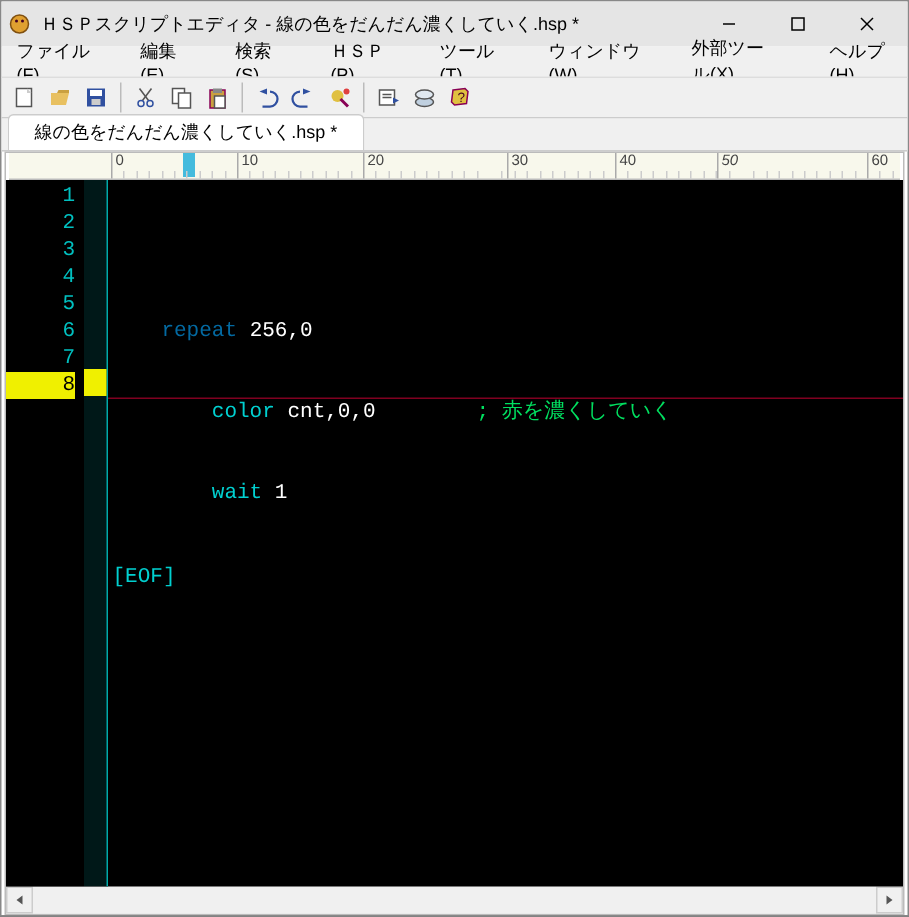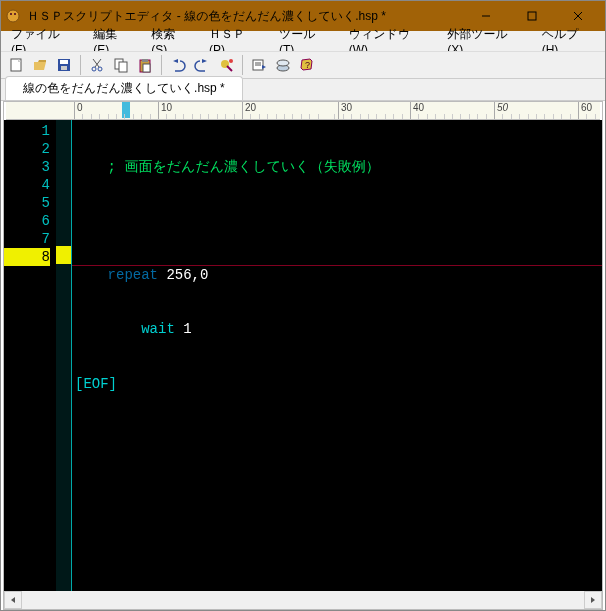--- a/index.html
+++ b/index.html
@@ -1,22 +1,22 @@
 <!DOCTYPE html>
 <html><head>
 <meta charset="utf-8">
 <style>
 * { box-sizing: border-box; margin: 0; padding: 0; }
 body { font-family: "MS Gothic", "Meiryo", sans-serif; font-size: 12px; background: #fff; overflow: hidden; }
 .window { width: 606px; height: 611px; border: 1px solid #888; display: flex; flex-direction: column; }
-.titlebar { height: 30px; background: #a16207; display: flex; align-items: center; padding: 0 4px; }
+.titlebar { height: 30px; background: #e5e5e5; display: flex; align-items: center; padding: 0 4px; }
 .titlebar .icon { width: 16px; height: 16px; margin-right: 6px; }
 .titlebar .title { flex: 1; font-size: 12px; }
 .titlebar .winbtn { width: 46px; height: 30px; display: flex; align-items: center; justify-content: center; }
-.menubar { height: 20px; background: #f0f0f0; display: flex; align-items: center; padding: 0 4px; gap: 6px; font-size: 12px; }
+.menubar { height: 20px; background: #f0f0f0; display: flex; align-items: center; padding: 0 4px; gap: 20px; font-size: 12px; }
 .menubar .menuitem { padding: 2px 6px; }
 .toolbar { height: 28px; background: #f0f0f0; border-top: 1px solid #ddd; border-bottom: 1px solid #ccc; display: flex; align-items: center; padding: 0 4px; gap: 2px; }
 .toolbar .tbtn { width: 22px; height: 22px; display: flex; align-items: center; justify-content: center; border: 1px solid transparent; }
 .toolbar .sep { width: 1px; height: 20px; background: #bbb; margin: 0 3px; }
 .tabs { height: 22px; background: #f0f0f0; display: flex; align-items: flex-end; padding: 0 4px; border-bottom: 1px solid #ccc; }
 .tab { background: #fff; padding: 3px 17px; font-size: 12px; border: 1px solid #ccc; border-bottom: none; border-radius: 4px 4px 0 0; }
 .ruler { height: 18px; background: #f8f8ec; border-bottom: 1px solid #bbb; position: relative; font-size: 10px; color: #444; overflow: hidden; margin-left: 2px; margin-right: 2px;}
 .ruler .tick { position: absolute; top: 0; height: 18px; border-left: 1px solid #aaa; padding-left: 2px; line-height: 12px; }
 .ruler .minor { position: absolute; top: 12px; height: 6px; border-left: 1px solid #ccc; }
 .ruler .mark { position: absolute; top: 0; width: 8px; height: 16px; background: #4bd; }
@@ -219,21 +219,21 @@
         <div class="tick" style="left: 404px;">40</div>
         <div class="minor" style="left: 412.4px;"></div>
         <div class="minor" style="left: 420.8px;"></div>
         <div class="minor" style="left: 429.2px;"></div>
         <div class="minor" style="left: 437.6px;"></div>
         <div class="minor" style="left: 446px;"></div>
         <div class="minor" style="left: 454.4px;"></div>
         <div class="minor" style="left: 462.8px;"></div>
         <div class="minor" style="left: 471.2px;"></div>
         <div class="minor" style="left: 479.6px;"></div>
-        <div class="tick" style="left: 488px; font-style: italic;">50</div>
+        <div class="tick" style="left: 472px; font-style: italic;">50</div>
         <div class="minor" style="left: 496.4px;"></div>
         <div class="minor" style="left: 504.8px;"></div>
         <div class="minor" style="left: 513.2px;"></div>
         <div class="minor" style="left: 521.6px;"></div>
         <div class="minor" style="left: 530px;"></div>
         <div class="minor" style="left: 538.4px;"></div>
         <div class="minor" style="left: 546.8px;"></div>
         <div class="minor" style="left: 555.2px;"></div>
         <div class="minor" style="left: 563.6px;"></div>
         <div class="tick" style="left: 572px;">60</div>
@@ -256,23 +256,23 @@
         <div class="mn"></div>
           <div class="mn"></div>
           <div class="mn"></div>
           <div class="mn"></div>
           <div class="mn"></div>
           <div class="mn"></div>
           <div class="mn"></div>
           <div class="mhl"></div>
       </div>
       <div class="code">
-        <div class="row"><span class="c-comment">    ; 画面をだんだん濃くしていく（失敗例）</span></div>
         <div class="row"></div>
         <div class="row"><span class="c-kw">    repeat</span><span class="c-num"> 256,0</span></div>
+        <div class="row"><span class="c-cmd">        color</span><span class="c-num"> cnt,0,0</span><span class="c-num">        </span><span class="c-comment">; 赤を濃くしていく</span></div>
         <div class="row"><span class="c-cmd">        wait</span><span class="c-num"> 1</span></div>
         <div class="row"><span class="cursor"></span><span class="c-eof">[EOF]</span></div>
         <div class="underline" style="top:145px"></div>
       </div>
     </div>
 
     <div class="hscroll">
       <div class="arrow">
           <svg width="8" height="8">
             <polygon points="6,1 2,4 6,7" fill="#555"></polygon>

